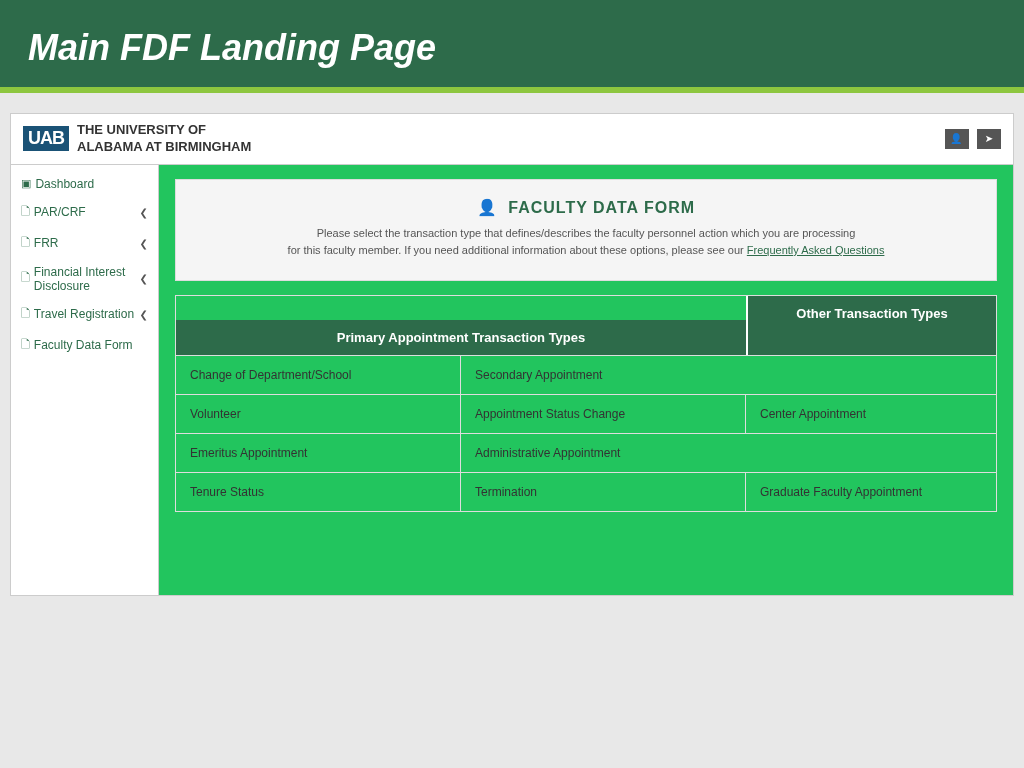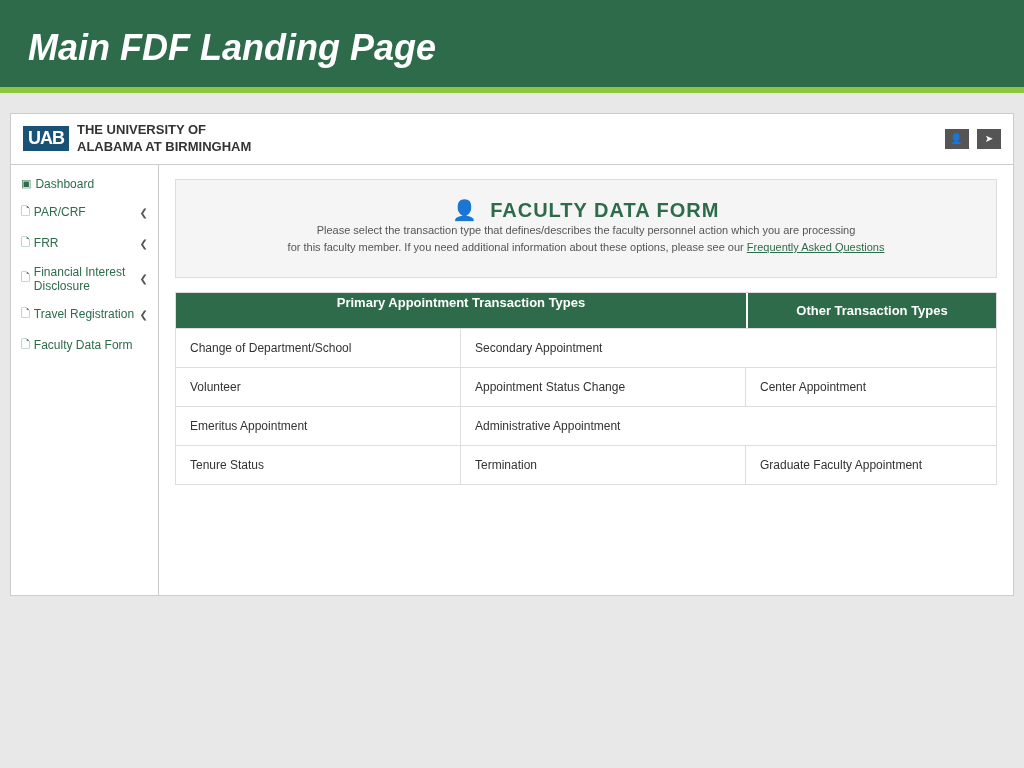--- a/index.html
+++ b/index.html
@@ -23,21 +23,21 @@
     }
 
     
     .page-wrapper {
       padding: 20px 10px;
       background: #e8e8e8;
     }
 
     
     .app-container {
-      background: #ffffff;
+      background: #22c55e;
       border: 1px solid #ccc;
       max-width: 1010px;
       margin: 0 auto;
     }
 
     
     .app-header {
       background: #fff;
       border-bottom: 1px solid #ccc;
       padding: 8px 12px;
@@ -127,23 +127,24 @@
     
     .fdf-card {
       background: #f5f5f5;
       border: 1px solid #ddd;
       padding: 18px 20px 20px;
       margin-bottom: 14px;
       text-align: center;
     }
     .fdf-title {
       color: #2d6b4a;
-      font-size: 20px;
+      font-size: 16px;
       font-weight: bold;
       letter-spacing: 1px;
+      margin-bottom: 8px;
     }
     .fdf-title-icon {
       margin-right: 5px;
     }
     .fdf-desc {
       font-size: 11px;
       color: #555;
       line-height: 1.6;
     }
     .fdf-desc a {
@@ -158,23 +159,24 @@
 
     
     .trans-headers {
       display: flex;
     }
     .trans-header-primary {
       flex: 0 0 570px;
       background: #2d6b4a;
       color: #fff;
       text-align: center;
-      padding: 2px 6px;
+      padding: 10px 6px;
       font-size: 13px;
       font-weight: bold;
+      margin-top: 24px;
     }
     .trans-header-other {
       flex: 1;
       background: #2d6b4a;
       color: #fff;
       text-align: center;
       padding: 10px 6px;
       font-size: 13px;
       font-weight: bold;
       border-left: 2px solid #fff;

